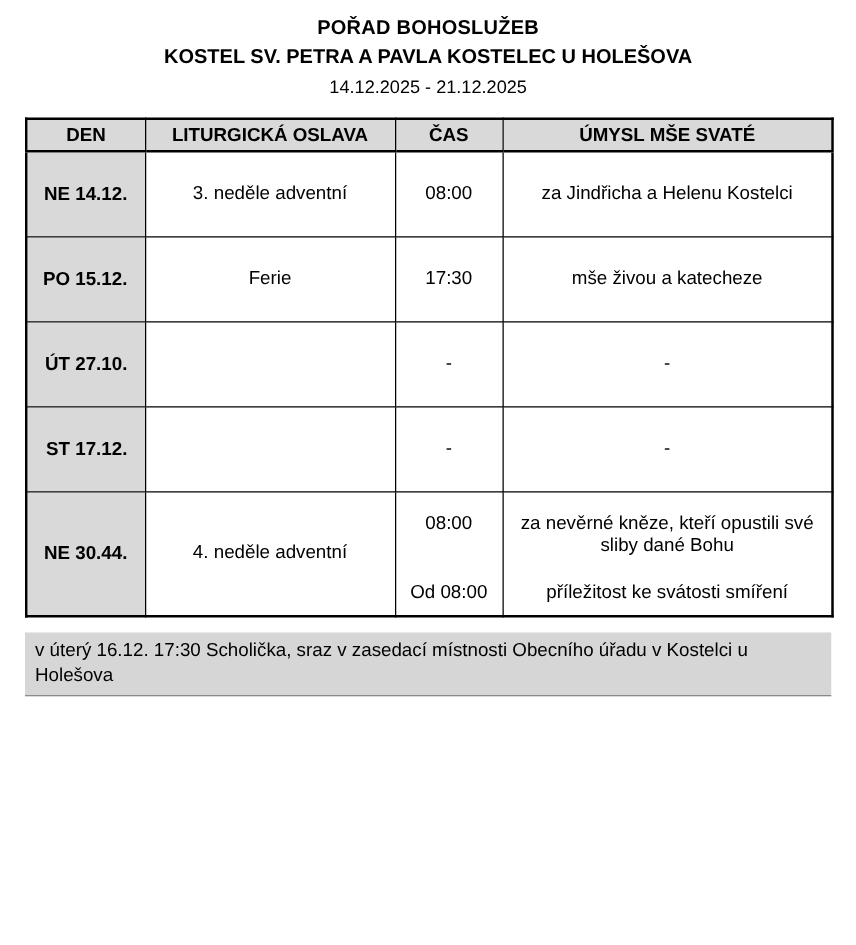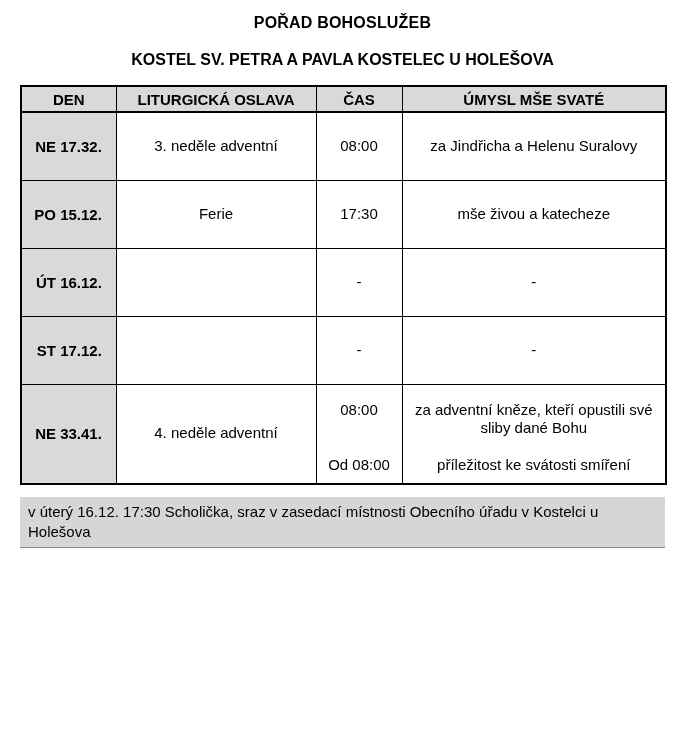--- a/index.html
+++ b/index.html
@@ -18,21 +18,21 @@
   .title-block { text-align: center; }
   .title {
     font-size: 16px;
     font-weight: bold;
     margin-top: 6px;
     letter-spacing: 0.2px;
   }
   .subtitle {
     font-size: 16px;
     font-weight: bold;
-    margin-top: 19px;
+    margin-top: 5px;
   }
   .date-range {
     font-size: 14.5px;
     margin-top: 7px;
   }
   table.schedule {
     border-collapse: collapse;
     width: 645px;
     margin-top: 16px;
     table-layout: fixed;
@@ -98,74 +98,75 @@
   }
 </style>
 </head>
 <body>
 
 <div class="page">
 
   <div class="title-block">
     <div class="title">POŘAD BOHOSLUŽEB</div>
     <div class="subtitle">KOSTEL SV. PETRA A PAVLA KOSTELEC U HOLEŠOVA</div>
+    <div class="date-range">14.12.2025 - 21.12.2025</div>
   </div>
 
   <table class="schedule">
     <colgroup>
       <col class="c-day">
         <col class="c-cel">
         <col class="c-time">
         <col class="c-int">
     </colgroup>
     <thead>
       <tr>
         <th>DEN</th>
         <th>LITURGICKÁ OSLAVA</th>
         <th>ČAS</th>
         <th>ÚMYSL MŠE SVATÉ</th>
       </tr>
     </thead>
     <tbody>
       <tr class="body-row">
-        <td class="day"><span class="abbr">NE</span> <span>17.32.</span></td>
+        <td class="day"><span class="abbr">NE</span> <span>14.12.</span></td>
         <td class="cel">3. neděle adventní</td>
         <td class="time">08:00</td>
-        <td class="intent">za Jindřicha a Helenu Suralovy</td>
+        <td class="intent">za Jindřicha a Helenu Kostelci</td>
       </tr>
       <tr class="body-row">
         <td class="day"><span class="abbr">PO</span> <span>15.12.</span></td>
         <td class="cel">Ferie</td>
         <td class="time">17:30</td>
         <td class="intent">mše živou a katecheze</td>
       </tr>
       <tr class="body-row">
-        <td class="day"><span class="abbr">ÚT</span> <span>16.12.</span></td>
+        <td class="day"><span class="abbr">ÚT</span> <span>27.10.</span></td>
         <td class="cel"></td>
         <td class="time">-</td>
         <td class="intent">-</td>
       </tr>
       <tr class="body-row">
         <td class="day"><span class="abbr">ST</span> <span>17.12.</span></td>
         <td class="cel"></td>
         <td class="time">-</td>
         <td class="intent">-</td>
       </tr>
       <tr class="last-row">
-        <td class="day"><span class="abbr">NE</span> <span>33.41.</span></td>
+        <td class="day"><span class="abbr">NE</span> <span>30.44.</span></td>
         <td class="cel">4. neděle adventní</td>
         <td class="stacked">
           <div class="stack">
             <div>08:00</div>
             <div>Od 08:00</div>
           </div>
         </td>
         <td class="stacked">
           <div class="stack">
-            <div>za adventní kněze, kteří opustili své sliby dané Bohu</div>
+            <div>za nevěrné kněze, kteří opustili své sliby dané Bohu</div>
             <div>příležitost ke svátosti smíření</div>
           </div>
         </td>
       </tr>
     </tbody>
   </table>
 
   <div class="note">v úterý 16.12. 17:30 Scholička, sraz v zasedací místnosti Obecního úřadu v Kostelci u Holešova</div>
 
 </div>

